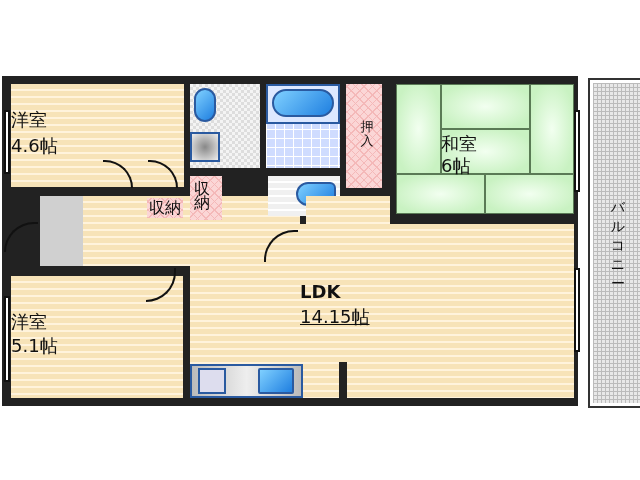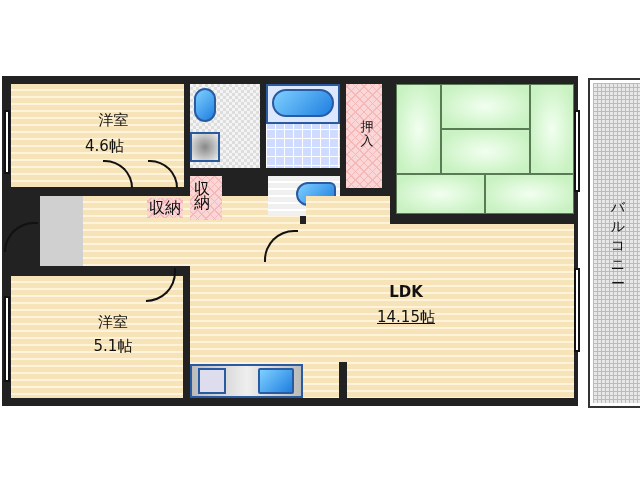--- a/index.html
+++ b/index.html
@@ -5,21 +5,21 @@
   html,body{margin:0;padding:0;background:#fff;}
   body{width:640px;height:480px;position:relative;overflow:hidden;font-family:"DejaVu Sans","Liberation Sans",sans-serif;}
   .abs{position:absolute;box-sizing:border-box;}
   .wood{background-color:#f7e3b8;background-image:repeating-linear-gradient(180deg,#f7e3b8 0px,#f7e3b8 5px,#fff3dc 5px,#fff3dc 7px);}
   .wall{background:#222;}
   .tile-gray{background-color:#f4f4f4;background-image:linear-gradient(45deg,#ddd 25%,transparent 25%,transparent 75%,#ddd 75%),linear-gradient(45deg,#ddd 25%,transparent 25%,transparent 75%,#ddd 75%);background-size:6px 6px;background-position:0 0,3px 3px;}
   .tile-pink{background-color:#fbd6d6;background-image:repeating-linear-gradient(45deg,#f4b8b8 0 1px,transparent 1px 6px),repeating-linear-gradient(-45deg,#f4b8b8 0 1px,transparent 1px 6px);}
   .tile-blue{background-color:#cfdcff;background-image:linear-gradient(#fff 1px,transparent 1px),linear-gradient(90deg,#fff 1px,transparent 1px);background-size:9px 9px;}
   .balc{background-color:#e8e8e8;background-image:linear-gradient(#bbb 1px,transparent 1px),linear-gradient(90deg,#bbb 1px,transparent 1px);background-size:4px 4px;}
   .tatami{background:radial-gradient(ellipse at center,#f2fff0 0%,#c9f2c2 80%);border:1px solid #5a7a55;}
-  .label{text-align:center;color:#111;font-size:15px;line-height:24px;margin-left:16px;}
+  .label{color:#111;font-size:18px;line-height:24px;}
   .small{font-size:16px;line-height:14px;text-align:center;color:#111;}
   .door{border:2px solid #111;border-bottom:none;border-left:none;border-radius:0 30px 0 0;}
   .win{background:#fff;border:2px solid #111;}
   .fix{background:linear-gradient(135deg,#7fd0ff,#1f7fe0);border:2px solid #2a5aa0;border-radius:10px;}
 </style>
 </head>
 <body>
 
 <div class="abs wall" style="left:2px;top:76px;width:576px;height:330px;"></div>
 
@@ -55,20 +55,22 @@
   <div class="abs small" style="left:14px;top:36px;width:14px;word-break:break-all;font-size:13px;">押入</div>
 </div>
 
 <div class="abs" style="left:396px;top:84px;width:178px;height:130px;background:#c9f2c2;">
   <div class="abs tatami" style="left:0;top:0;width:45px;height:90px;"></div>
   <div class="abs tatami" style="left:45px;top:0;width:89px;height:45px;"></div>
   <div class="abs tatami" style="left:45px;top:45px;width:89px;height:45px;"></div>
   <div class="abs tatami" style="left:134px;top:0;width:44px;height:90px;"></div>
   <div class="abs tatami" style="left:0;top:90px;width:89px;height:40px;"></div>
   <div class="abs tatami" style="left:89px;top:90px;width:89px;height:40px;"></div>
+  <div class="abs label" style="left:45px;top:48px;width:89px;">和室</div>
+  <div class="abs label" style="left:45px;top:70px;width:89px;">6帖</div>
 </div>
 
 <div class="abs wood" style="left:11px;top:276px;width:172px;height:122px;">
   <div class="abs label" style="left:0;top:34px;width:172px;">洋室</div>
   <div class="abs label" style="left:0;top:58px;width:172px;">5.1帖</div>
 </div>
 
 <div class="abs wood" style="left:190px;top:224px;width:384px;height:174px;"></div>
 <div class="abs wood" style="left:306px;top:196px;width:84px;height:30px;"></div>
 <div class="abs label" style="left:300px;top:280px;width:180px;font-weight:bold;">LDK</div>

